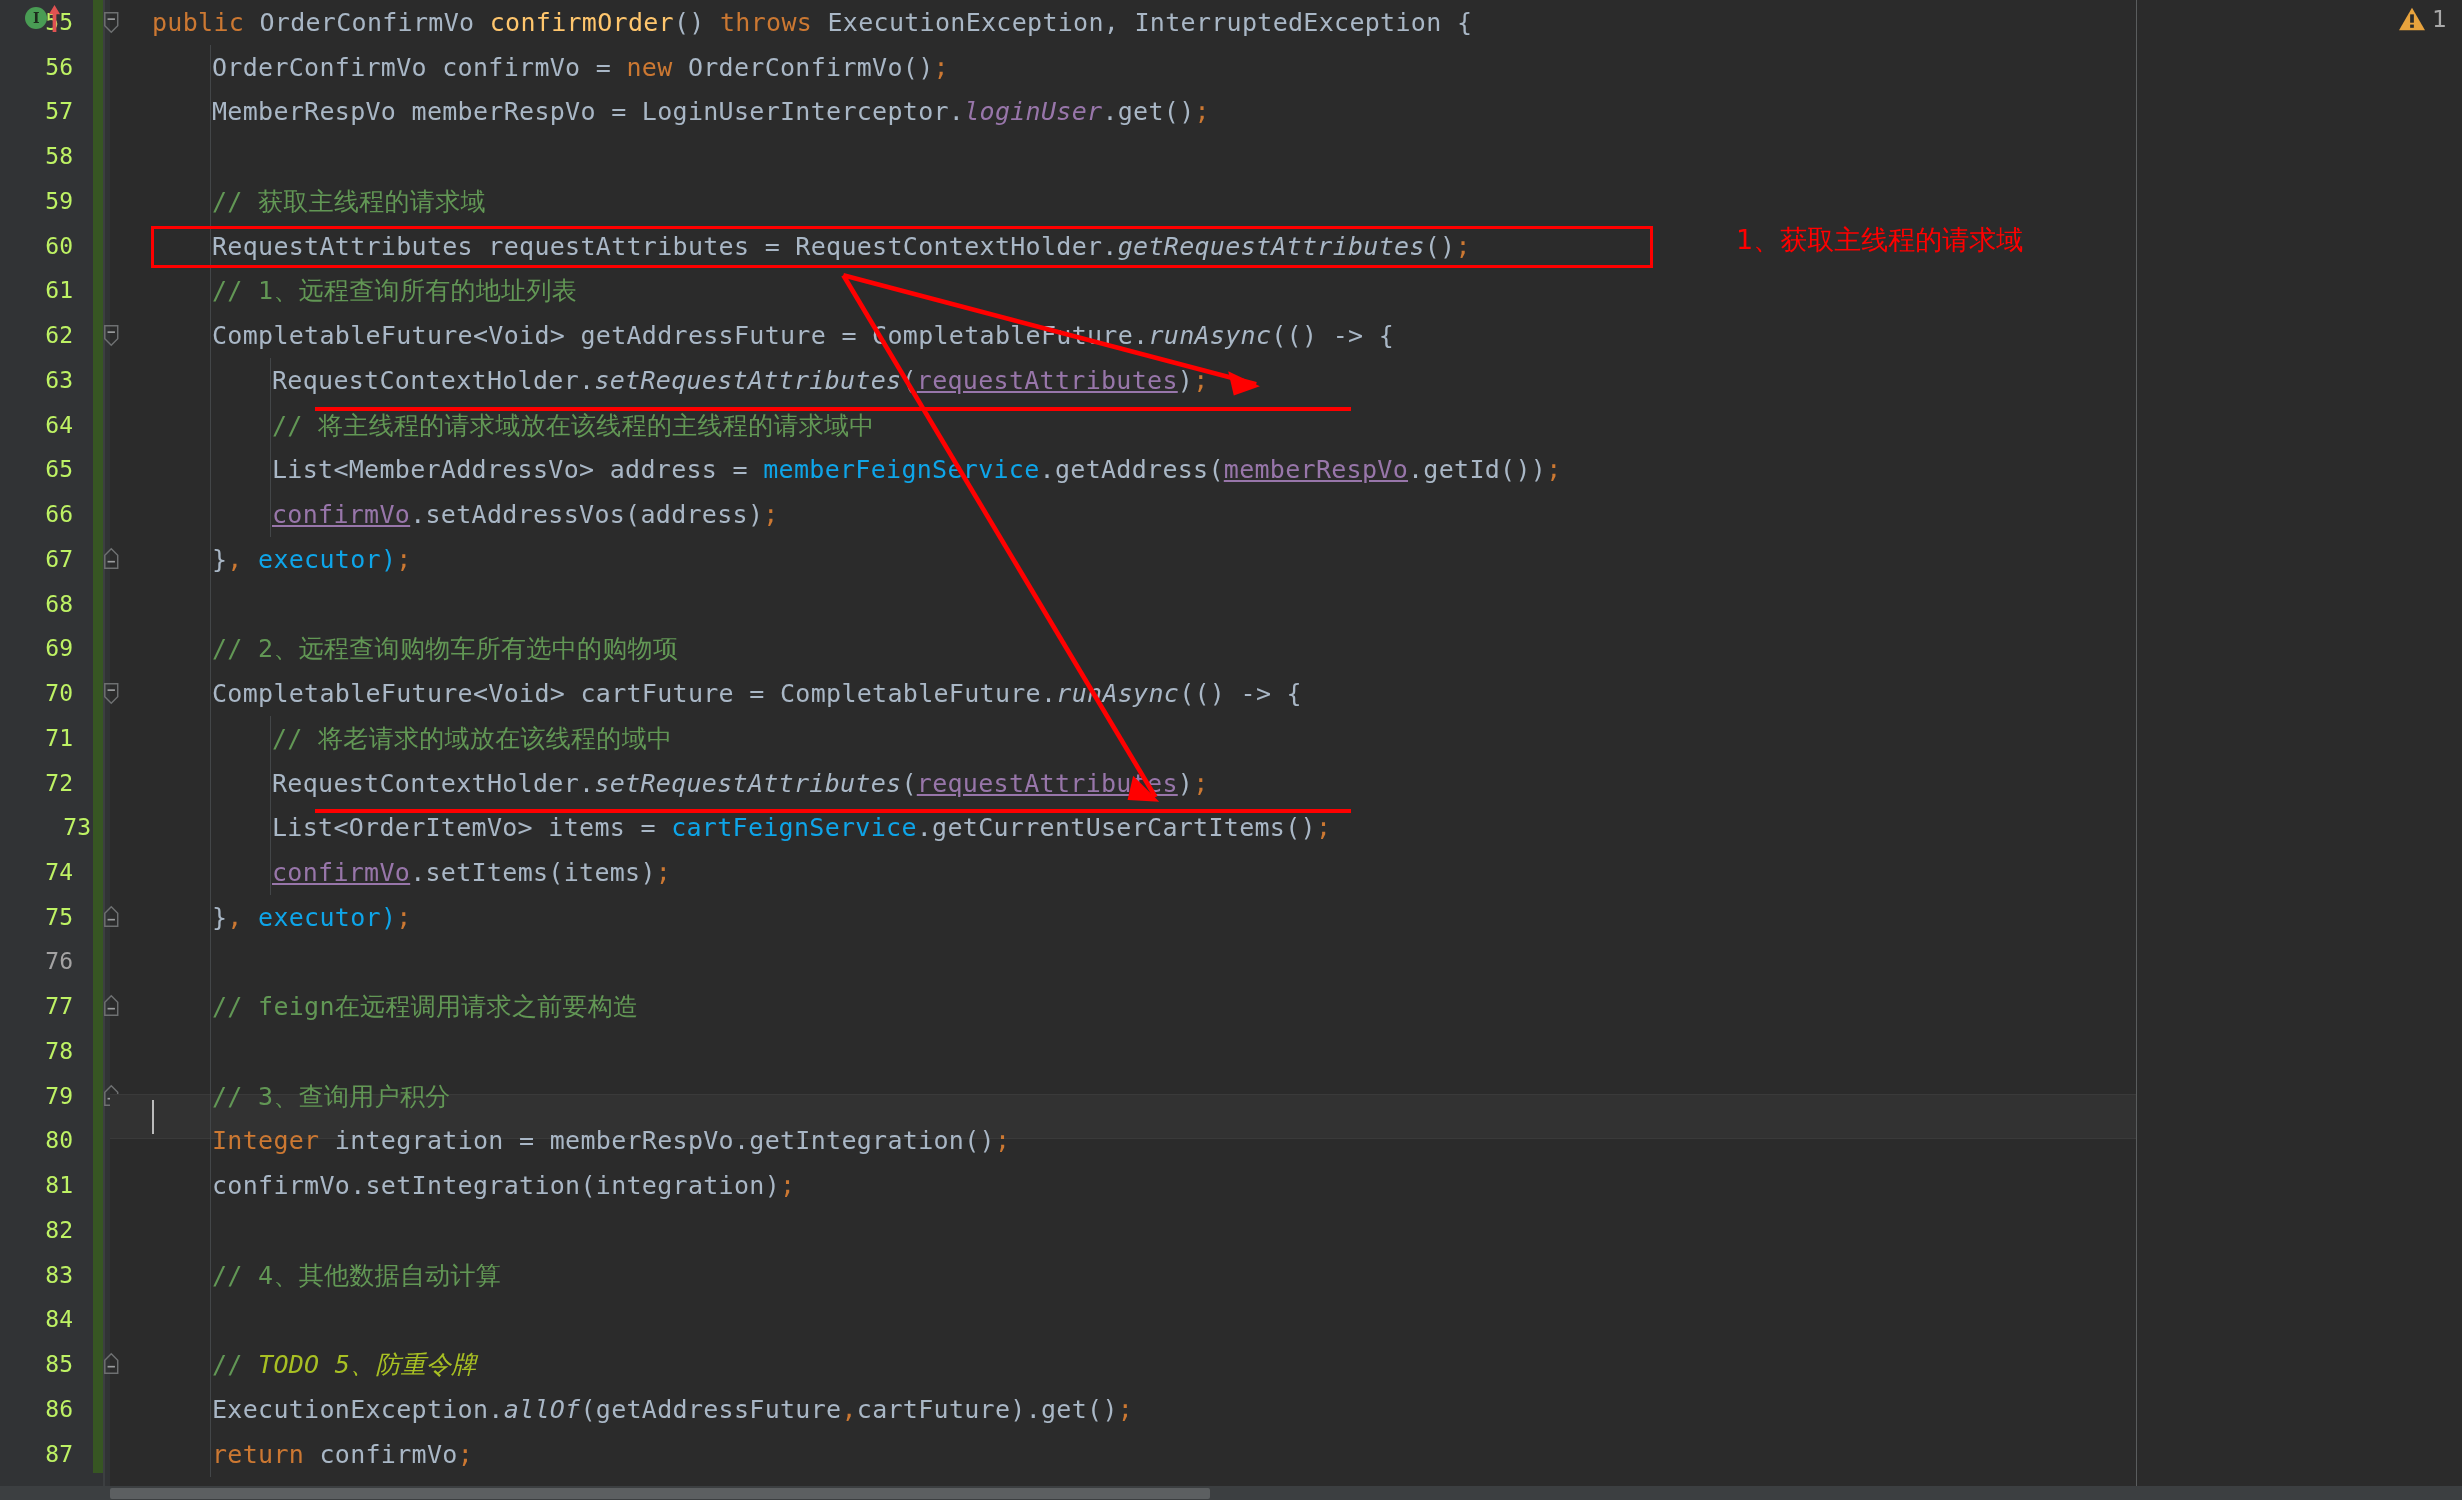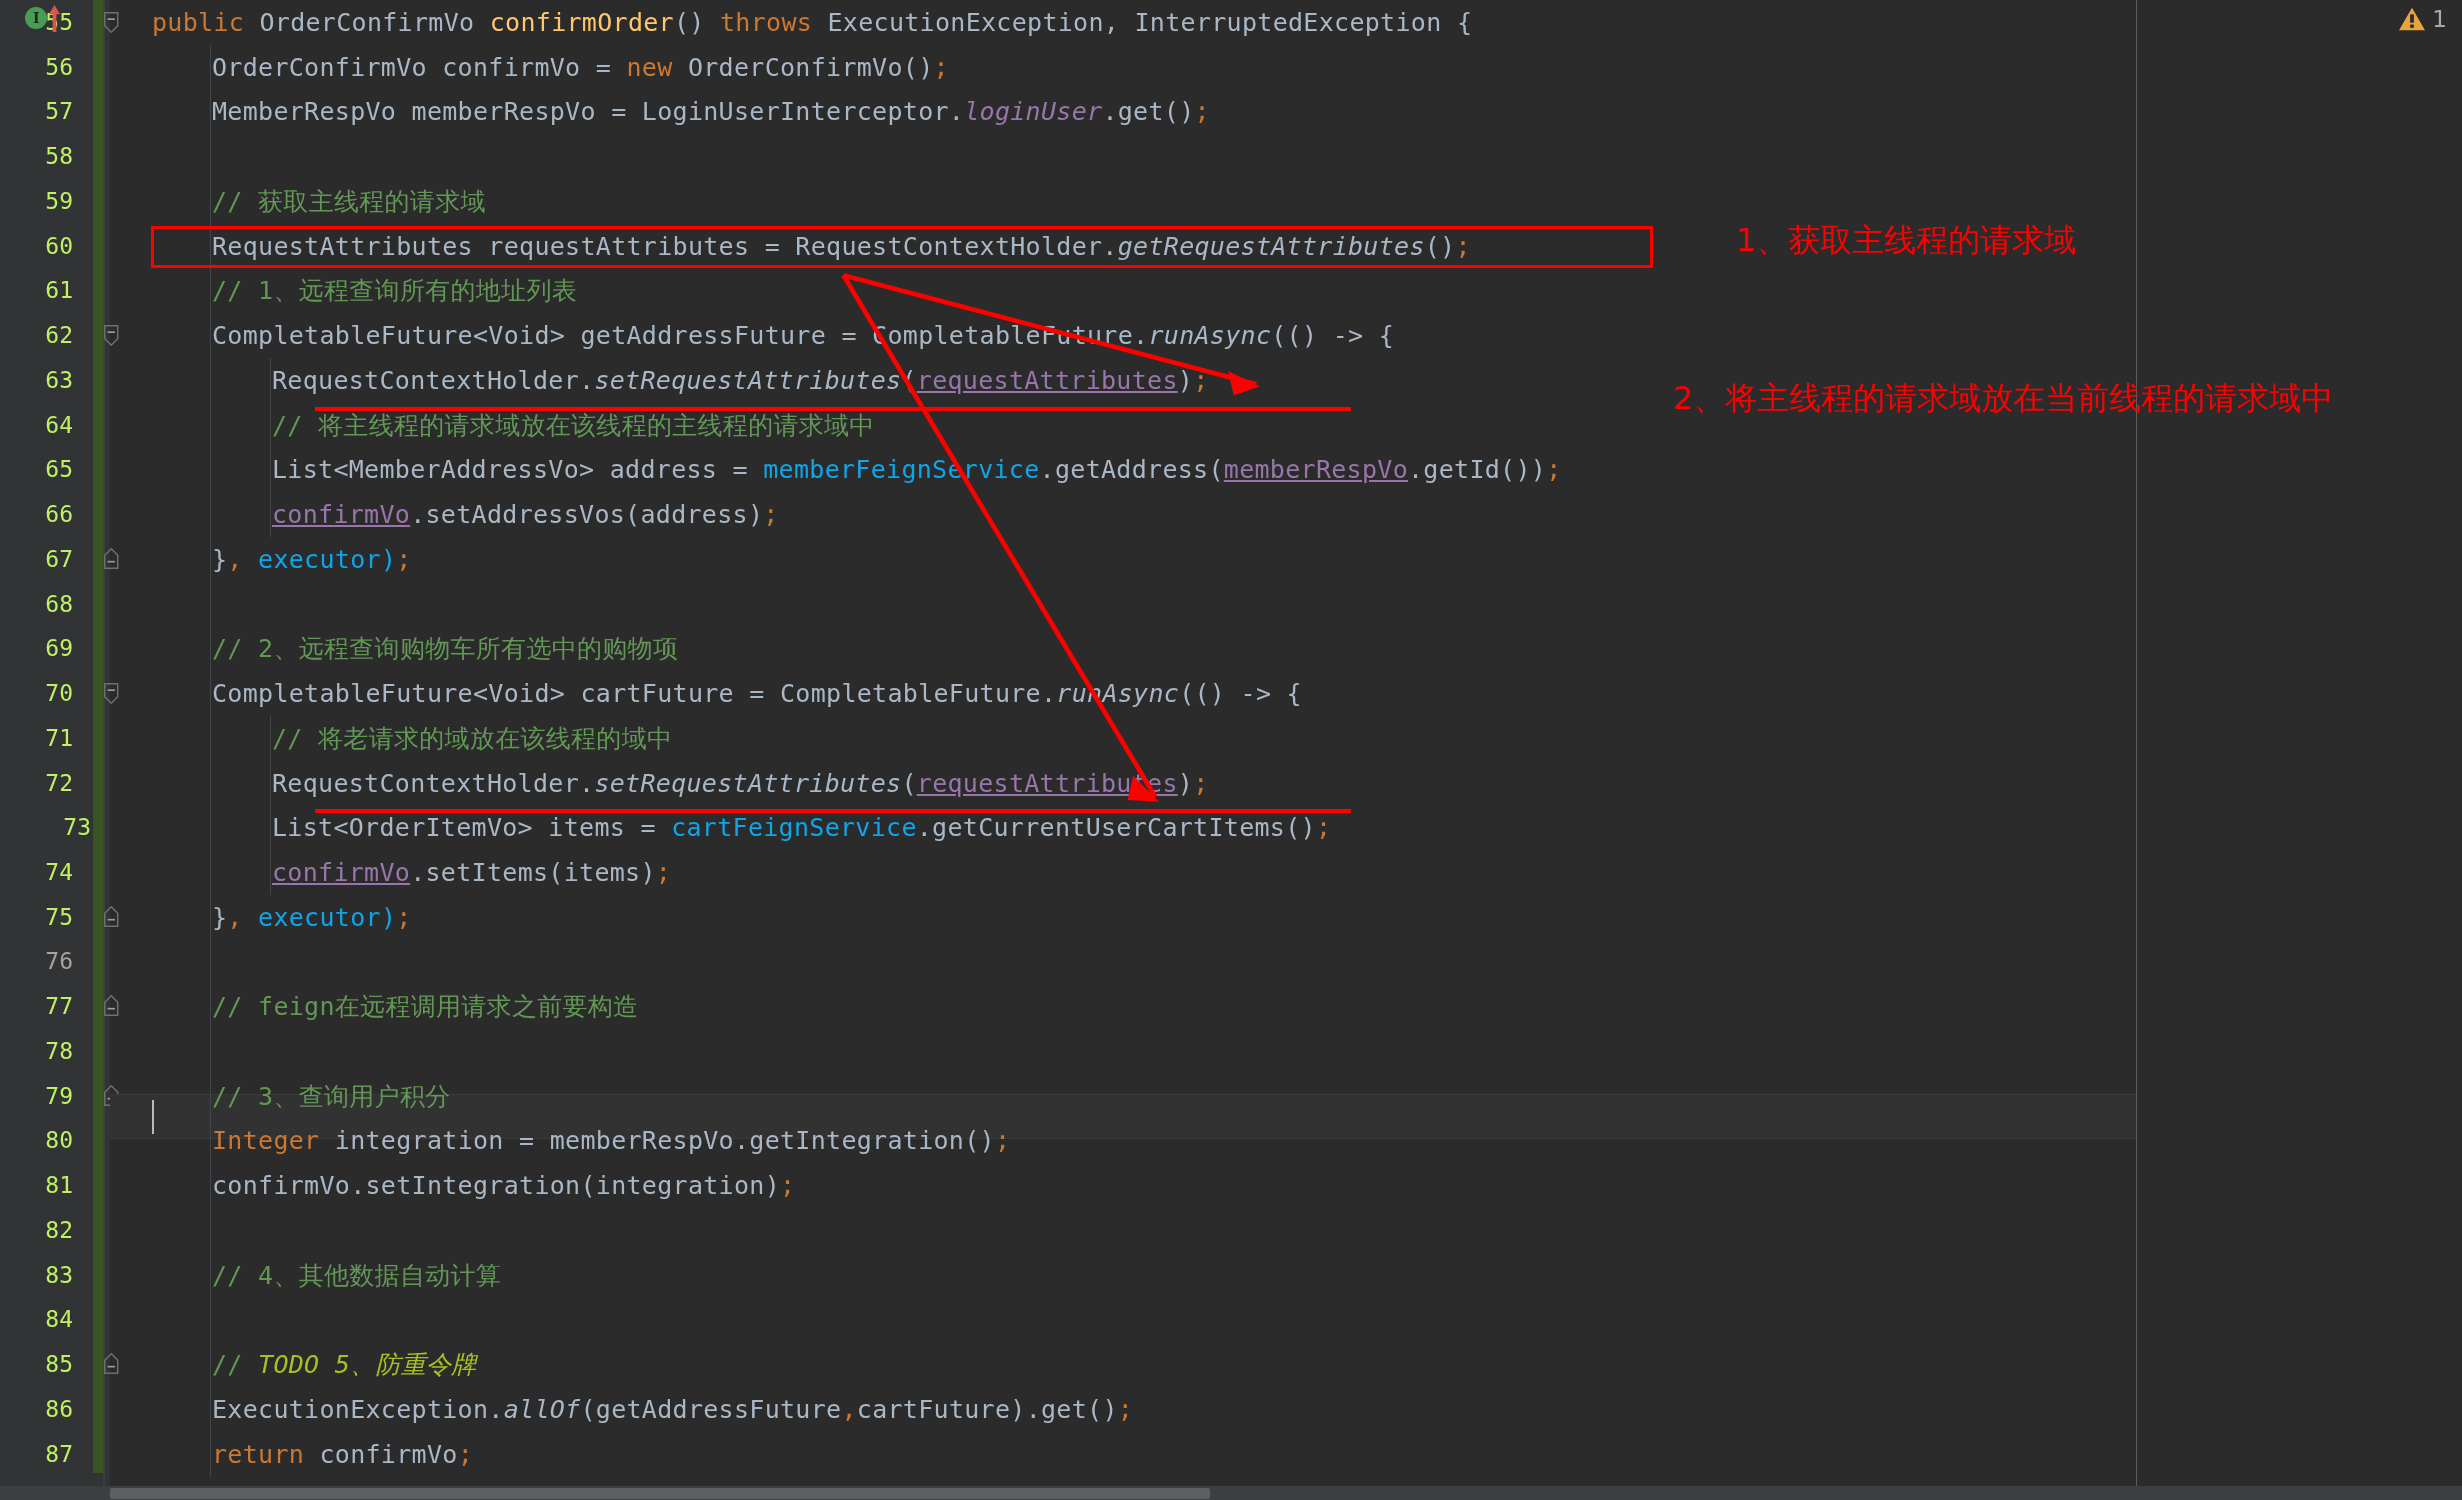--- a/index.html
+++ b/index.html
@@ -98,21 +98,21 @@
   .overlay{position:absolute;left:0;top:0;width:2462px;height:1501px;pointer-events:none;}
   .redbox{
     position:absolute;border:3.7px solid #ff0000;box-sizing:border-box;
   }
   .redline{
     position:absolute;background:#ff0000;height:3.7px;
   }
   .ann{
     position:absolute;color:#ff0000;white-space:pre;
     font-family:"DejaVu Sans","Liberation Sans",sans-serif;
-    font-size:32px;line-height:32px;
+    font-size:27px;line-height:32px;
   }
 
   
   .warn{
     position:absolute;right:15px;top:5.6px;display:flex;align-items:center;gap:6.5px;
   }
   .warn-count{
     color:#a9a9a9;font-size:23px;
     font-family:"DejaVu Sans","Liberation Sans",sans-serif;
   }
@@ -282,21 +282,20 @@
     <svg style="position:absolute;left:0;top:0;width:2462px;height:1501px;" viewBox="0 0 2642 1610">
 
       <line x1="905" y1="295" x2="1348" y2="412" stroke="#ff0000" stroke-width="5"></line>
       <polygon points="1352,414 1318,398 1324,424" fill="#ff0000"></polygon>
 
       <line x1="905" y1="295" x2="1240" y2="855" stroke="#ff0000" stroke-width="5"></line>
       <polygon points="1244,860 1216,832 1210,858" fill="#ff0000"></polygon>
     </svg>
 
     <div class="ann" style="left:1736px;top:224px;">1、获取主线程的请求域</div>
-    <div class="ann" style="left:1673px;top:382px;">2、将主线程的请求域放在当前线程的请求域中</div>
   </div>
 
   <div class="warn">
     <svg width="28" height="26" viewBox="0 0 30 28">
       <path d="M15 2 L29 26 L1 26 Z" fill="#e8a33d"></path>
       <rect x="13" y="9" width="4" height="9" fill="#2b2b2b"></rect>
       <rect x="13" y="20" width="4" height="3.5" fill="#2b2b2b"></rect>
     </svg>
     <span class="warn-count">1</span>
   </div>

